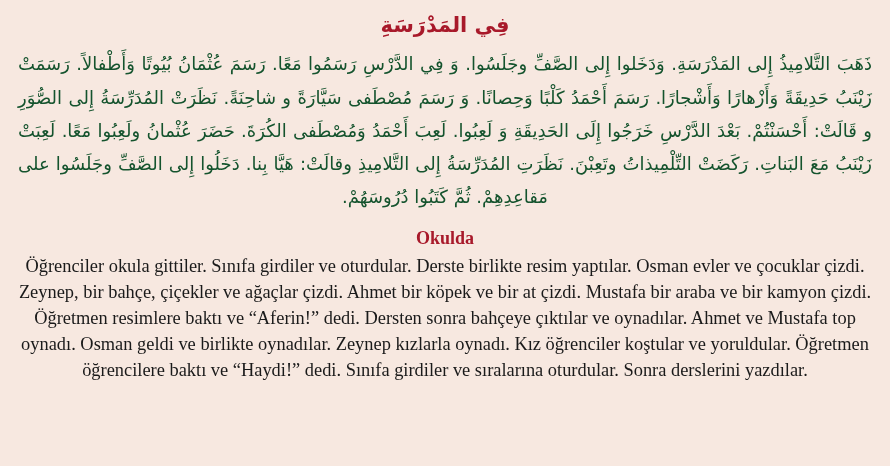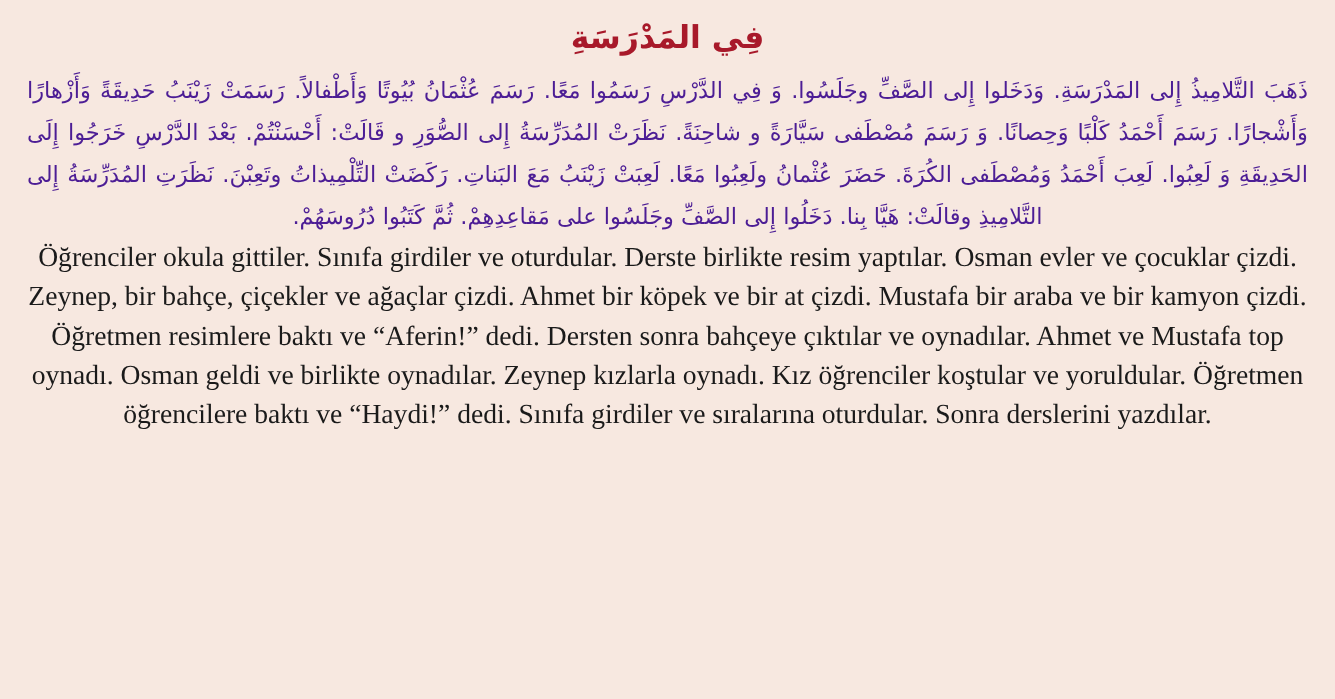--- a/index.html
+++ b/index.html
@@ -27,23 +27,23 @@
     font-family: "DejaVu Sans", sans-serif;
     font-weight: bold;
     font-size: 21px;
     line-height: 1.3;
     margin: 2px 0 8px 0;
   }
   .arabic-body {
     direction: rtl;
     text-align: justify;
     text-align-last: center;
-    color: #4c1d95;
+    color: #14532d;
     font-family: "DejaVu Sans", sans-serif;
-    font-size: 15px;
+    font-size: 18px;
     line-height: 1.85;
     margin: 0 4px;
   }
   .arabic-body p {
     margin: 0;
     padding: 0;
   }
   .turkish-title {
     text-align: center;
     color: #a8192a;
@@ -69,18 +69,19 @@
 <body>
 
 <div class="page">
 
   <h1 class="arabic-title">فِي المَدْرَسَةِ</h1>
 
   <div class="arabic-body">
     <p>ذَهَبَ التَّلامِيذُ إِلى المَدْرَسَةِ. وَدَخَلوا إِلى الصَّفِّ وجَلَسُوا. وَ فِي الدَّرْسِ رَسَمُوا مَعًا. رَسَمَ عُثْمَانُ بُيُوتًا وَأَطْفالاً. رَسَمَتْ زَيْنَبُ حَدِيقَةً وَأَزْهارًا وَأَشْجارًا. رَسَمَ أَحْمَدُ كَلْبًا وَحِصانًا. وَ رَسَمَ مُصْطَفى سَيَّارَةً و شاحِنَةً. نَظَرَتْ المُدَرِّسَةُ إِلى الصُّوَرِ و قَالَتْ: أَحْسَنْتُمْ. بَعْدَ الدَّرْسِ خَرَجُوا إِلَى الحَدِيقَةِ وَ لَعِبُوا. لَعِبَ أَحْمَدُ وَمُصْطَفى الكُرَةَ. حَضَرَ عُثْمانُ ولَعِبُوا مَعًا. لَعِبَتْ زَيْنَبُ مَعَ البَناتِ. رَكَضَتْ التِّلْمِيذاتُ وتَعِبْنَ. نَظَرَتِ المُدَرِّسَةُ إِلى التَّلامِيذِ وقالَتْ: هَيَّا بِنا. دَخَلُوا إِلى الصَّفِّ وجَلَسُوا على مَقاعِدِهِمْ. ثُمَّ كَتَبُوا دُرُوسَهُمْ.</p>
   </div>
 
+  <h2 class="turkish-title">Okulda</h2>
 
   <div class="turkish-body">
     <p>Öğrenciler okula gittiler. Sınıfa girdiler ve oturdular. Derste birlikte resim yaptılar. Osman evler ve çocuklar çizdi. Zeynep, bir bahçe, çiçekler ve ağaçlar çizdi. Ahmet bir köpek ve bir at çizdi. Mustafa bir araba ve bir kamyon çizdi. Öğretmen resimlere baktı ve “Aferin!” dedi. Dersten sonra bahçeye çıktılar ve oynadılar. Ahmet ve Mustafa top oynadı. Osman geldi ve birlikte oynadılar. Zeynep kızlarla oynadı. Kız öğrenciler koştular ve yoruldular. Öğretmen öğrencilere baktı ve “Haydi!” dedi. Sınıfa girdiler ve sıralarına oturdular. Sonra derslerini yazdılar.</p>
   </div>
 
 </div>
 
 </body></html>

